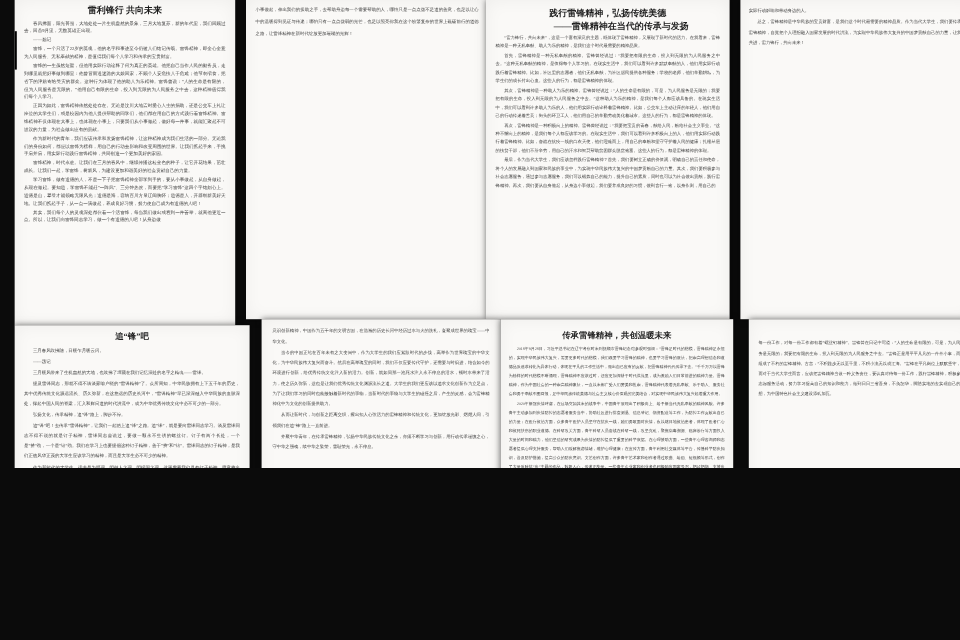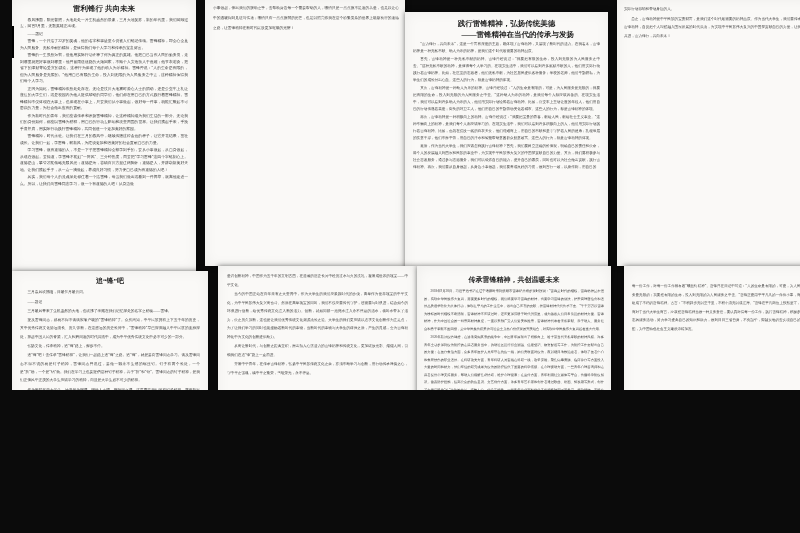--- a/index.html
+++ b/index.html
@@ -2,21 +2,21 @@
 <html><head>
 <meta charset="utf-8">
 <style>
   html,body{margin:0;padding:0;background:#0b0b0b;}
   #canvas{position:relative;width:800px;height:390px;background:#0b0b0b;overflow:hidden;
           font-family:"Liberation Serif","DejaVu Serif",serif;margin-left:12px;}
   .page{position:absolute;background:#faf9f7;overflow:hidden;
         box-shadow:0 0 5px rgba(0,0,0,.55), inset 0 0 14px rgba(0,0,0,.05);}
   #page-a{left:0;top:0;width:184px;height:271px;}
   #page-c{left:193px;top:0;width:200px;height:266px;}
-  #page-t{left:393px;top:12px;width:203px;height:266px;}
+  #page-t{left:393px;top:0;width:203px;height:266px;}
   #page-r{left:605px;top:0;width:195px;height:266px;}
   #page-b{left:0;top:271px;width:196px;height:262px;}
   #page-d{left:206px;top:266px;width:199px;height:267px;}
   #page-e{left:405px;top:266px;width:194px;height:267px;}
   #page-f{left:612px;top:266px;width:188px;height:267px;}
 
   .content{position:absolute;transform:scale(.5);transform-origin:0 0;color:#3d3d3d;}
   .content p{margin:0 0 2px 0;text-indent:2em;text-align:justify;}
   .cont .paras p:first-child{text-indent:0;}
   .essay-title{font-weight:bold;color:#1c1c1c;text-align:center;text-indent:0;margin:0 0 6px 0;}

